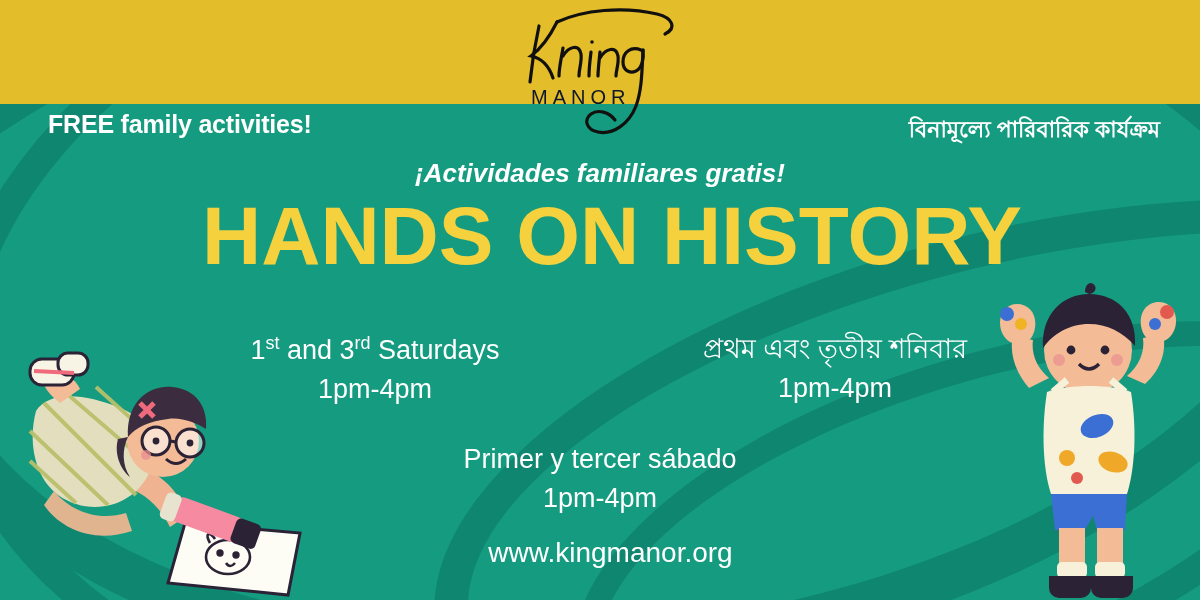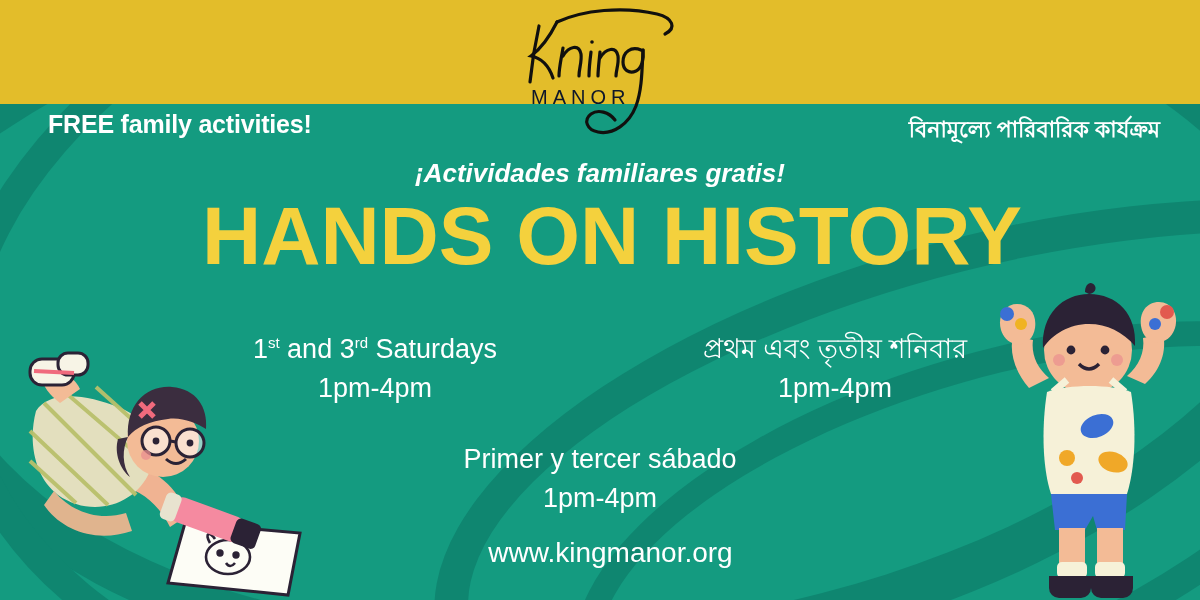--- a/index.html
+++ b/index.html
@@ -132,21 +132,21 @@
     color: #ffffff;
   }
   .col-right {
     position: absolute;
     left: 630px; top: 330px;
     width: 410px;
     text-align: center;
     color: #ffffff;
   }
   .line-lg { font-size: 27px; line-height: 1.45; font-weight: 400; }
-  .line-lg sup { font-size: 15px; vertical-align: super; }
+  .line-lg sup { font-size: 18px; vertical-align: super; }
 
   .es-block {
     position: absolute;
     width: 1200px; top: 440px;
     text-align: center;
     color: #ffffff;
   }
   .url {
     position: absolute;
     width: 1200px; top: 537px;

